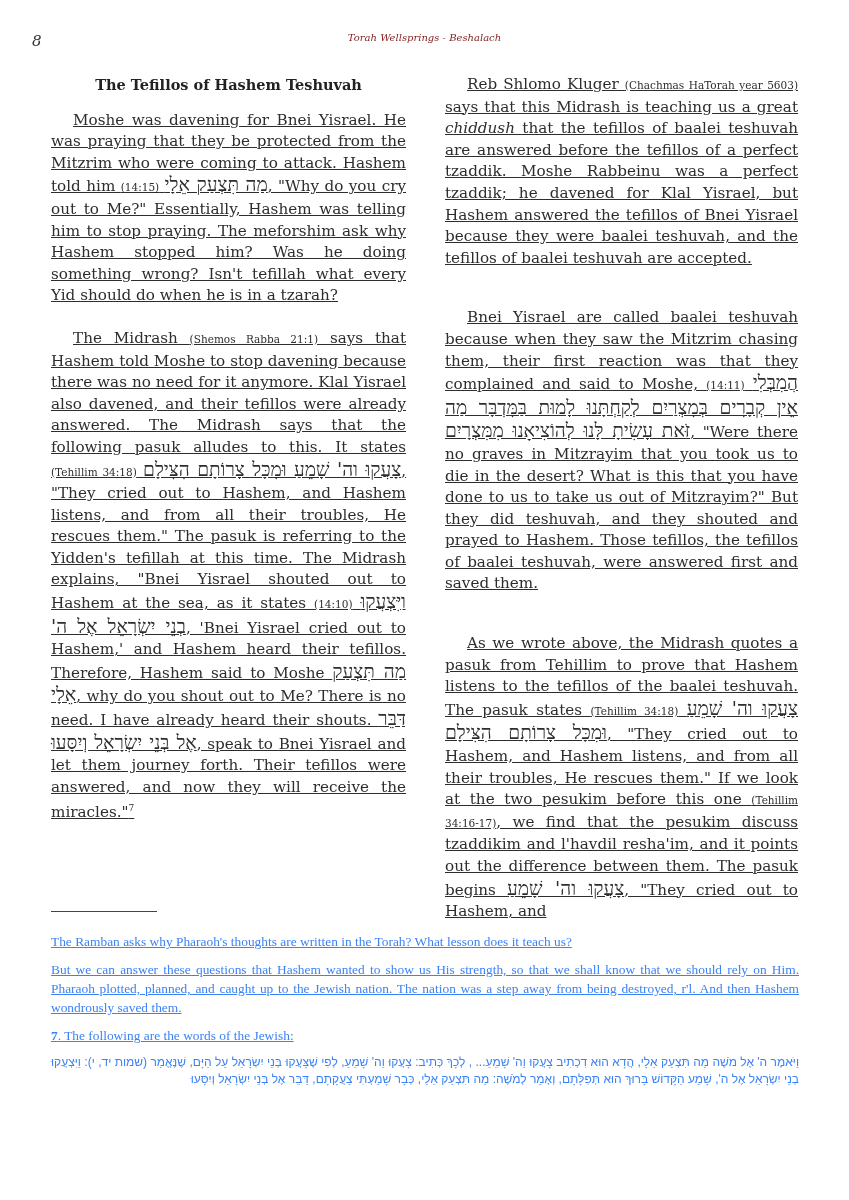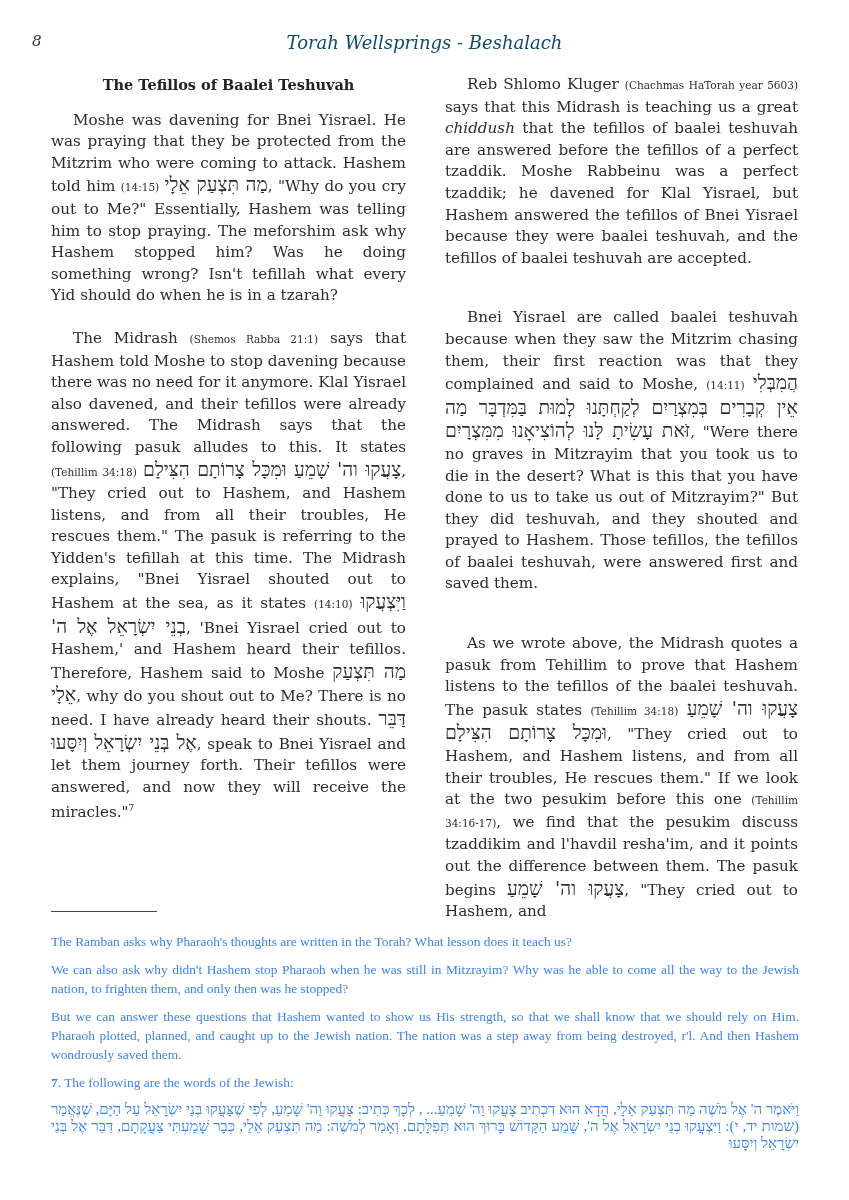--- a/index.html
+++ b/index.html
@@ -1,56 +1,55 @@
 <!DOCTYPE html>
 <html><head>
 <meta charset="utf-8">
 <style>
   html, body { margin: 0; padding: 0; background: #ffffff; }
   body { width: 849px; height: 1200px; position: relative; overflow: hidden; color: #2a2a2a; }
   .header { position: absolute; top: 32px; left: 0; width: 849px; height: 26px; }
   .page-num { position: absolute; left: 32px; top: 0; font-family: "DejaVu Serif", serif; font-style: italic; font-size: 15px; color: #333; }
-  .running-title { position: absolute; left: 0; width: 849px; top: 0; text-align: center; font-family: "DejaVu Serif", serif; font-style: italic; font-size: 18px; color: #0c4a6e; }
+  .running-title { position: absolute; left: 0; width: 849px; top: 0; text-align: center; font-family: "DejaVu Serif", serif; font-style: italic; font-size: 10px; color: #7f1d1d; }
   .col { position: absolute; top: 74px; font-family: "DejaVu Serif", serif; font-size: 15.2px; line-height: 21.6px; text-align: justify; color: #2d2d2d; }
   .col-left { left: 51px; width: 355px; }
   .col-right { left: 445px; width: 353px; }
   .section-title { font-family: "DejaVu Serif", serif; font-weight: bold; font-size: 14.5px; text-align: center; margin: 0 0 14px 0; color: #222; }
-  p { margin: 0 0 21px 0; text-indent: 22px; }
+  p { margin: 0 0 21px 0; text-indent: 22px; text-decoration: underline; }
   .cite { font-size: 10.5px; }
   .heb { font-family: "DejaVu Serif", serif; font-size: 19px; direction: rtl; unicode-bidi: embed; }
   .sup { font-size: 9px; vertical-align: super; }
   .ital { font-style: italic; }
   .fn-rule { position: absolute; left: 51px; top: 911px; width: 106px; height: 0; border-top: 1.5px solid #444; }
   .footnotes { position: absolute; left: 51px; top: 932px; width: 748px; font-family: "Liberation Serif", serif; font-size: 13.4px; line-height: 19px; color: #3b82f6; text-align: justify; }
   .footnotes .fn-p { margin: 0 0 9px 0; text-indent: 0; }
   .fn-heading { margin: 0 0 10px 0; }
   .fn-num { font-weight: bold; }
-  .fn-hebrew { direction: rtl; text-align: justify; font-family: Liberation Serif, serif; font-size: 15px; line-height: 17px; text-align-last: right; }
+  .fn-hebrew { direction: rtl; text-align: justify; font-family: Liberation Sans, sans-serif; font-size: 12px; line-height: 17px; text-align-last: right; }
 </style>
 </head>
 <body>
 
 <div class="header">
   <span class="page-num">8</span>
   <span class="running-title">Torah Wellsprings - Beshalach</span>
 </div>
 
 <div class="col col-left">
-  <div class="section-title">The Tefillos of Baalei Teshuvah</div>
+  <div class="section-title">The Tefillos of Hashem Teshuvah</div>
   <p><span>Moshe was davening for Bnei Yisrael. He was praying that they be protected from the Mitzrim who were coming to attack. Hashem told him </span><span class="cite">(14:15)</span> <span class="heb">מַה תִּצְעַק אֵלָי</span><span>, "Why do you cry out to Me?" Essentially, Hashem was telling him to stop praying. The meforshim ask why Hashem stopped him? Was he doing something wrong? Isn't tefillah what every Yid should do when he is in a tzarah?</span></p>
   <p><span>The Midrash </span><span class="cite">(Shemos Rabba 21:1)</span><span> says that Hashem told Moshe to stop davening because there was no need for it anymore. Klal Yisrael also davened, and their tefillos were already answered. The Midrash says that the following pasuk alludes to this. It states </span><span class="cite">(Tehillim 34:18)</span> <span class="heb">צָעֲקוּ וה' שָׁמֵעַ וּמִכָּל צָרוֹתָם הִצִּילָם</span><span>, "They cried out to Hashem, and Hashem listens, and from all their troubles, He rescues them." The pasuk is referring to the Yidden's tefillah at this time. The Midrash explains, "Bnei Yisrael shouted out to Hashem at the sea, as it states </span><span class="cite">(14:10)</span> <span class="heb">וַיִּצְעֲקוּ בְנֵי יִשְׂרָאֵל אֶל ה'</span><span>, 'Bnei Yisrael cried out to Hashem,' and Hashem heard their tefillos. Therefore, Hashem said to Moshe </span><span class="heb">מַה תִּצְעַק אֵלָי</span><span>, why do you shout out to Me? There is no need. I have already heard their shouts. </span><span class="heb">דַּבֵּר אֶל בְּנֵי יִשְׂרָאֵל וְיִסָּעוּ</span><span>, speak to Bnei Yisrael and let them journey forth. Their tefillos were answered, and now they will receive the miracles."</span><span class="sup">7</span></p>
 </div>
 
 <div class="col col-right">
   <p><span>Reb Shlomo Kluger </span><span class="cite">(Chachmas HaTorah year 5603)</span><span> says that this Midrash is teaching us a great </span><span class="ital">chiddush</span><span> that the tefillos of baalei teshuvah are answered before the tefillos of a perfect tzaddik. Moshe Rabbeinu was a perfect tzaddik; he davened for Klal Yisrael, but Hashem answered the tefillos of Bnei Yisrael because they were baalei teshuvah, and the tefillos of baalei teshuvah are accepted.</span></p>
   <p style="margin-top:38px"><span>Bnei Yisrael are called baalei teshuvah because when they saw the Mitzrim chasing them, their first reaction was that they complained and said to Moshe, </span><span class="cite">(14:11)</span> <span class="heb">הֲמִבְּלִי אֵין קְבָרִים בְּמִצְרַיִם לְקַחְתָּנוּ לָמוּת בַּמִּדְבָּר מַה זֹּאת עָשִׂיתָ לָּנוּ לְהוֹצִיאָנוּ מִמִּצְרָיִם</span><span>, "Were there no graves in Mitzrayim that you took us to die in the desert? What is this that you have done to us to take us out of Mitzrayim?" But they did teshuvah, and they shouted and prayed to Hashem. Those tefillos, the tefillos of baalei teshuvah, were answered first and saved them.</span></p>
   <p style="margin-top:38px"><span>As we wrote above, the Midrash quotes a pasuk from Tehillim to prove that Hashem listens to the tefillos of the baalei teshuvah. The pasuk states </span><span class="cite">(Tehillim 34:18)</span> <span class="heb">צָעֲקוּ וה' שָׁמֵעַ וּמִכָּל צָרוֹתָם הִצִּילָם</span><span>, "They cried out to Hashem, and Hashem listens, and from all their troubles, He rescues them." If we look at the two pesukim before this one </span><span class="cite">(Tehillim 34:16-17)</span><span>, we find that the pesukim discuss tzaddikim and l'havdil resha'im, and it points out the difference between them. The pasuk begins </span><span class="heb">צָעֲקוּ וה' שָׁמֵעַ</span><span>, "They cried out to Hashem, and</span></p>
 </div>
 
 <div class="fn-rule"></div>
 
 <div class="footnotes">
   <p class="fn-p">The Ramban asks why Pharaoh's thoughts are written in the Torah? What lesson does it teach us?</p>
-  <p class="fn-p">We can also ask why didn't Hashem stop Pharaoh when he was still in Mitzrayim? Why was he able to come all the way to the Jewish nation, to frighten them, and only then was he stopped?</p>
   <p class="fn-p">But we can answer these questions that Hashem wanted to show us His strength, so that we shall know that we should rely on Him. Pharaoh plotted, planned, and caught up to the Jewish nation. The nation was a step away from being destroyed, r'l. And then Hashem wondrously saved them.</p>
   <p class="fn-p fn-heading"><span class="fn-num">7</span><span>. The following are the words of the Jewish:</span></p>
   <div class="fn-hebrew">וַיֹּאמֶר ה' אֶל מֹשֶׁה מַה תִּצְעַק אֵלָי, הֲדָא הוּא דִכְתִיב צָעֲקוּ וַה' שָׁמֵעַ... , לְכָךְ כְּתִיב: צָעֲקוּ וַה' שָׁמֵעַ, לְפִי שֶׁצָּעֲקוּ בְּנֵי יִשְׂרָאֵל עַל הַיָּם, שֶׁנֶּאֱמַר (שמות יד, י): וַיִּצְעֲקוּ בְנֵי יִשְׂרָאֵל אֶל ה', שָׁמַע הַקָּדוֹשׁ בָּרוּךְ הוּא תְּפִלָּתָם, וְאָמַר לְמֹשֶׁה: מַה תִּצְעַק אֵלַי, כְּבָר שָׁמַעְתִּי צַעֲקָתָם, דַּבֵּר אֶל בְּנֵי יִשְׂרָאֵל וְיִסָּעוּ</div>
 </div>
 
 </body></html>

